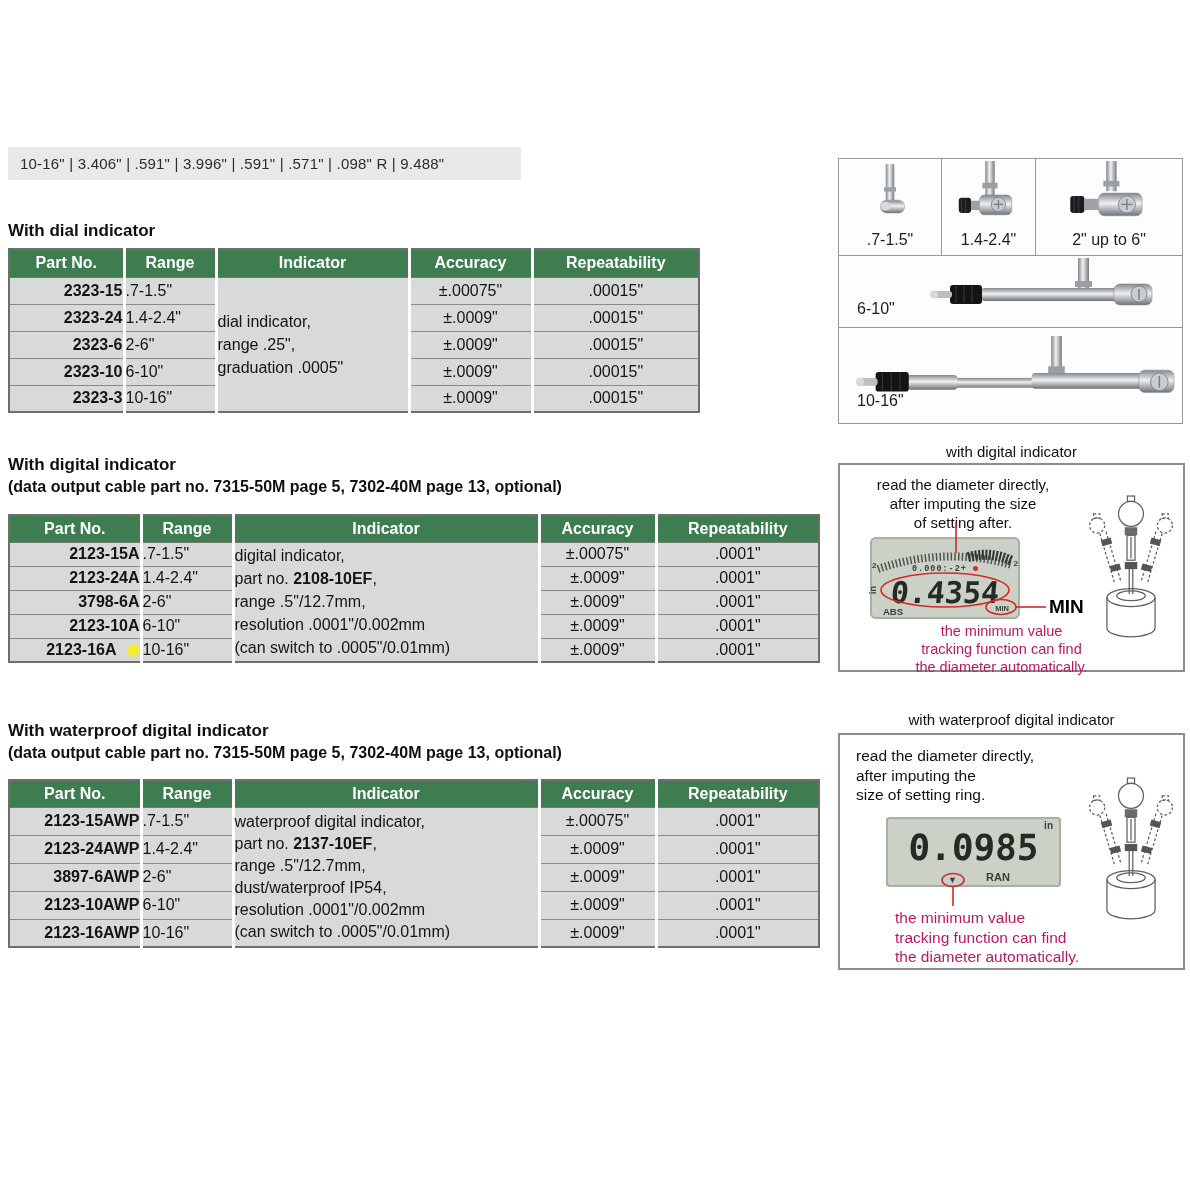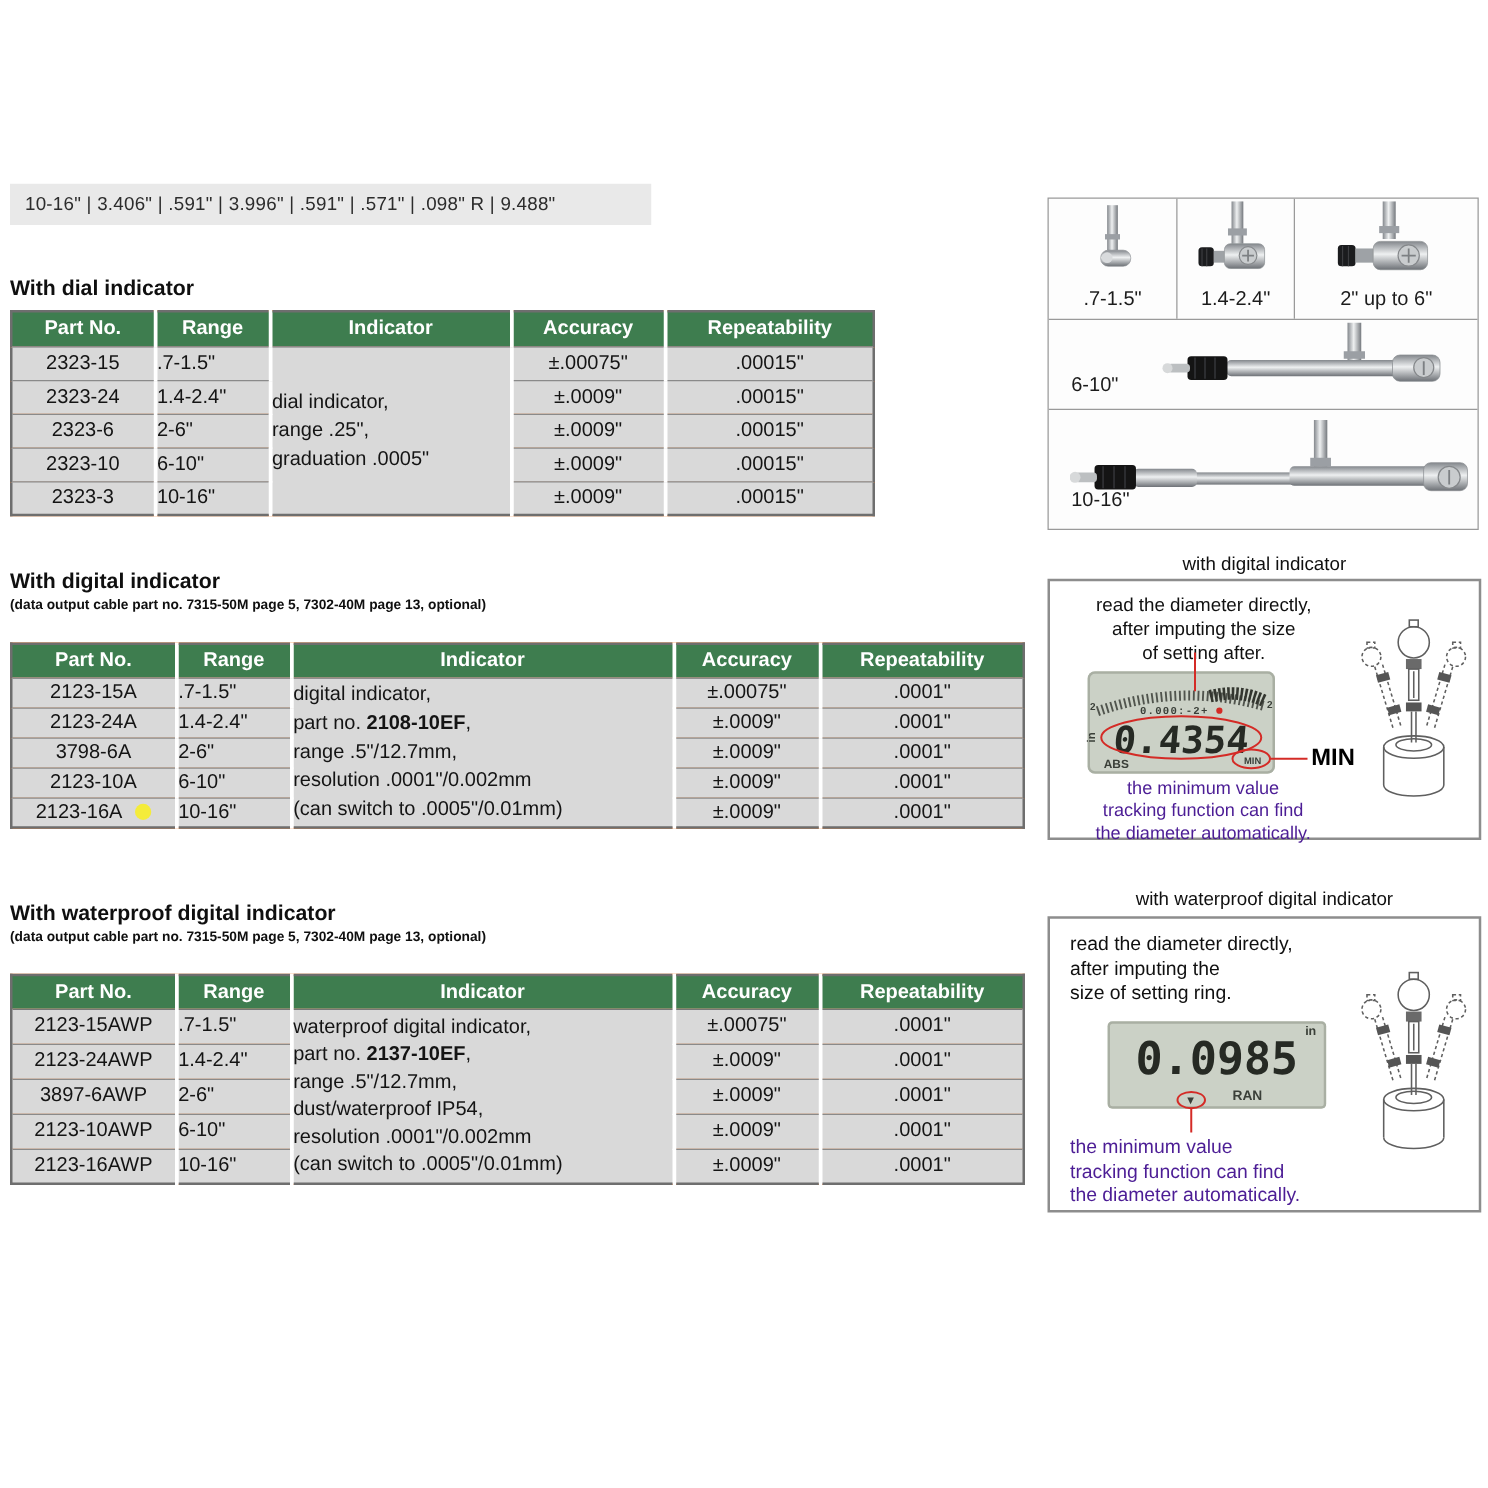--- a/index.html
+++ b/index.html
@@ -5,32 +5,32 @@
   html,body{margin:0;padding:0;background:#fff;}
   .page{position:relative;width:1190px;height:1190px;background:#ffffff;
         font-family:"Liberation Sans",sans-serif;color:#161616;overflow:hidden;}
 
   
   .dim-strip{position:absolute;left:8px;top:147px;width:513px;height:33px;background:#e9e9e9;
              display:flex;align-items:center;padding:0 12px;box-sizing:border-box;
              font-size:15px;color:#2c2c2c;letter-spacing:.2px;}
 
   .sec-title{position:absolute;left:8px;font-size:17px;font-weight:bold;color:#0f0f0f;}
-  .sec-sub{position:absolute;left:8px;font-size:11px;font-weight:bold;color:#0f0f0f;}
+  .sec-sub{position:absolute;left:8px;font-size:16px;font-weight:bold;color:#0f0f0f;}
 
   
-  table.spec{position:absolute;border-collapse:collapse;table-layout:fixed;background:#f97316;}
+  table.spec{position:absolute;border-collapse:collapse;table-layout:fixed;background:#f0abfc;}
   table.spec th{background:#3e7d4f;color:#fff;font-size:16px;font-weight:bold;padding:2px 0;
       border-left:3px solid #fff;border-right:3px solid #fff;border-top:2px solid #6e6e6e;border-bottom:1px solid #777;}
   table.spec td{background:#d9d9d9;font-size:16px;color:#141414;padding:0;
       border-left:3px solid #fff;border-right:3px solid #fff;border-top:1px solid #8a8a8a;border-bottom:1px solid #8a8a8a;}
   table.spec tr > :first-child{border-left:2px solid #6e6e6e;}
   table.spec tr > :last-child{border-right:2px solid #6e6e6e;}
   table.spec tr:last-child td{border-bottom:2px solid #6e6e6e;}
-  td.part{font-weight:normal;text-align:center;padding-left:20px;}
+  td.part{font-weight:bold;text-align:right;padding-left:20px;}
   td.range{text-align:left;padding-left:15px;}
   td.c{text-align:center;}
   td.ind{text-align:left;padding-left:14px;font-size:15.5px;line-height:23px;vertical-align:middle;
          border-bottom:2px solid #6e6e6e !important;}
   .dot{display:inline-block;width:13px;height:13px;border-radius:50%;background:#f4ec3a;
        margin-left:10px;vertical-align:middle;}
 
   
   .size-grid{position:absolute;left:838px;top:158px;width:345px;height:266px;
              border:1px solid #9a9a9a;box-sizing:border-box;background:#fdfdfd;}
@@ -40,21 +40,21 @@
   .sg-cell .img{flex:1;display:flex;align-items:flex-start;justify-content:center;padding-top:2px;}
   .sg-label{height:24px;font-size:16px;color:#1c1c1c;}
   .sg-row2{position:relative;height:72px;border-bottom:1px solid #9a9a9a;box-sizing:border-box;}
   .sg-row3{position:relative;height:94px;box-sizing:border-box;}
   .sg-rowlabel{position:absolute;left:18px;bottom:9px;font-size:16px;color:#1c1c1c;}
 
   
   .box-caption{position:absolute;left:838px;width:347px;text-align:center;font-size:15px;color:#101010;}
   .info-box{position:absolute;left:838px;width:347px;border:2px solid #8d8d8d;box-sizing:border-box;background:#fff;}
   .read-lines{position:absolute;font-size:15px;line-height:19px;color:#101010;}
-  .track-lines{position:absolute;font-size:14.5px;line-height:18px;color:#4c1d95;}
+  .track-lines{position:absolute;font-size:14.5px;line-height:18px;color:#be185d;margin-left:39px;}
   .center{text-align:center;}
 
   .lcd{position:absolute;background:#cbd1c6;border-radius:6px;box-shadow:inset 0 0 0 2px #a9afa3;}
   .lcd .digits{position:absolute;left:0;width:100%;text-align:center;
       font-family:"DejaVu Sans Mono",monospace;font-weight:bold;color:#262a24;transform:skewX(-5deg);}
   .lcd-aux{position:absolute;left:0;width:100%;text-align:center;font-family:Liberation Mono, monospace;
       font-size:8.5px;font-weight:bold;color:#3a3f38;letter-spacing:1px;}
   .red-dot{display:inline-block;width:5px;height:5px;border-radius:50%;background:#d42b26;vertical-align:middle;}
   .lcd-small{position:absolute;font-size:9px;font-weight:bold;color:#3a3f38;}
   .overlay{position:absolute;left:0;top:0;pointer-events:none;}

